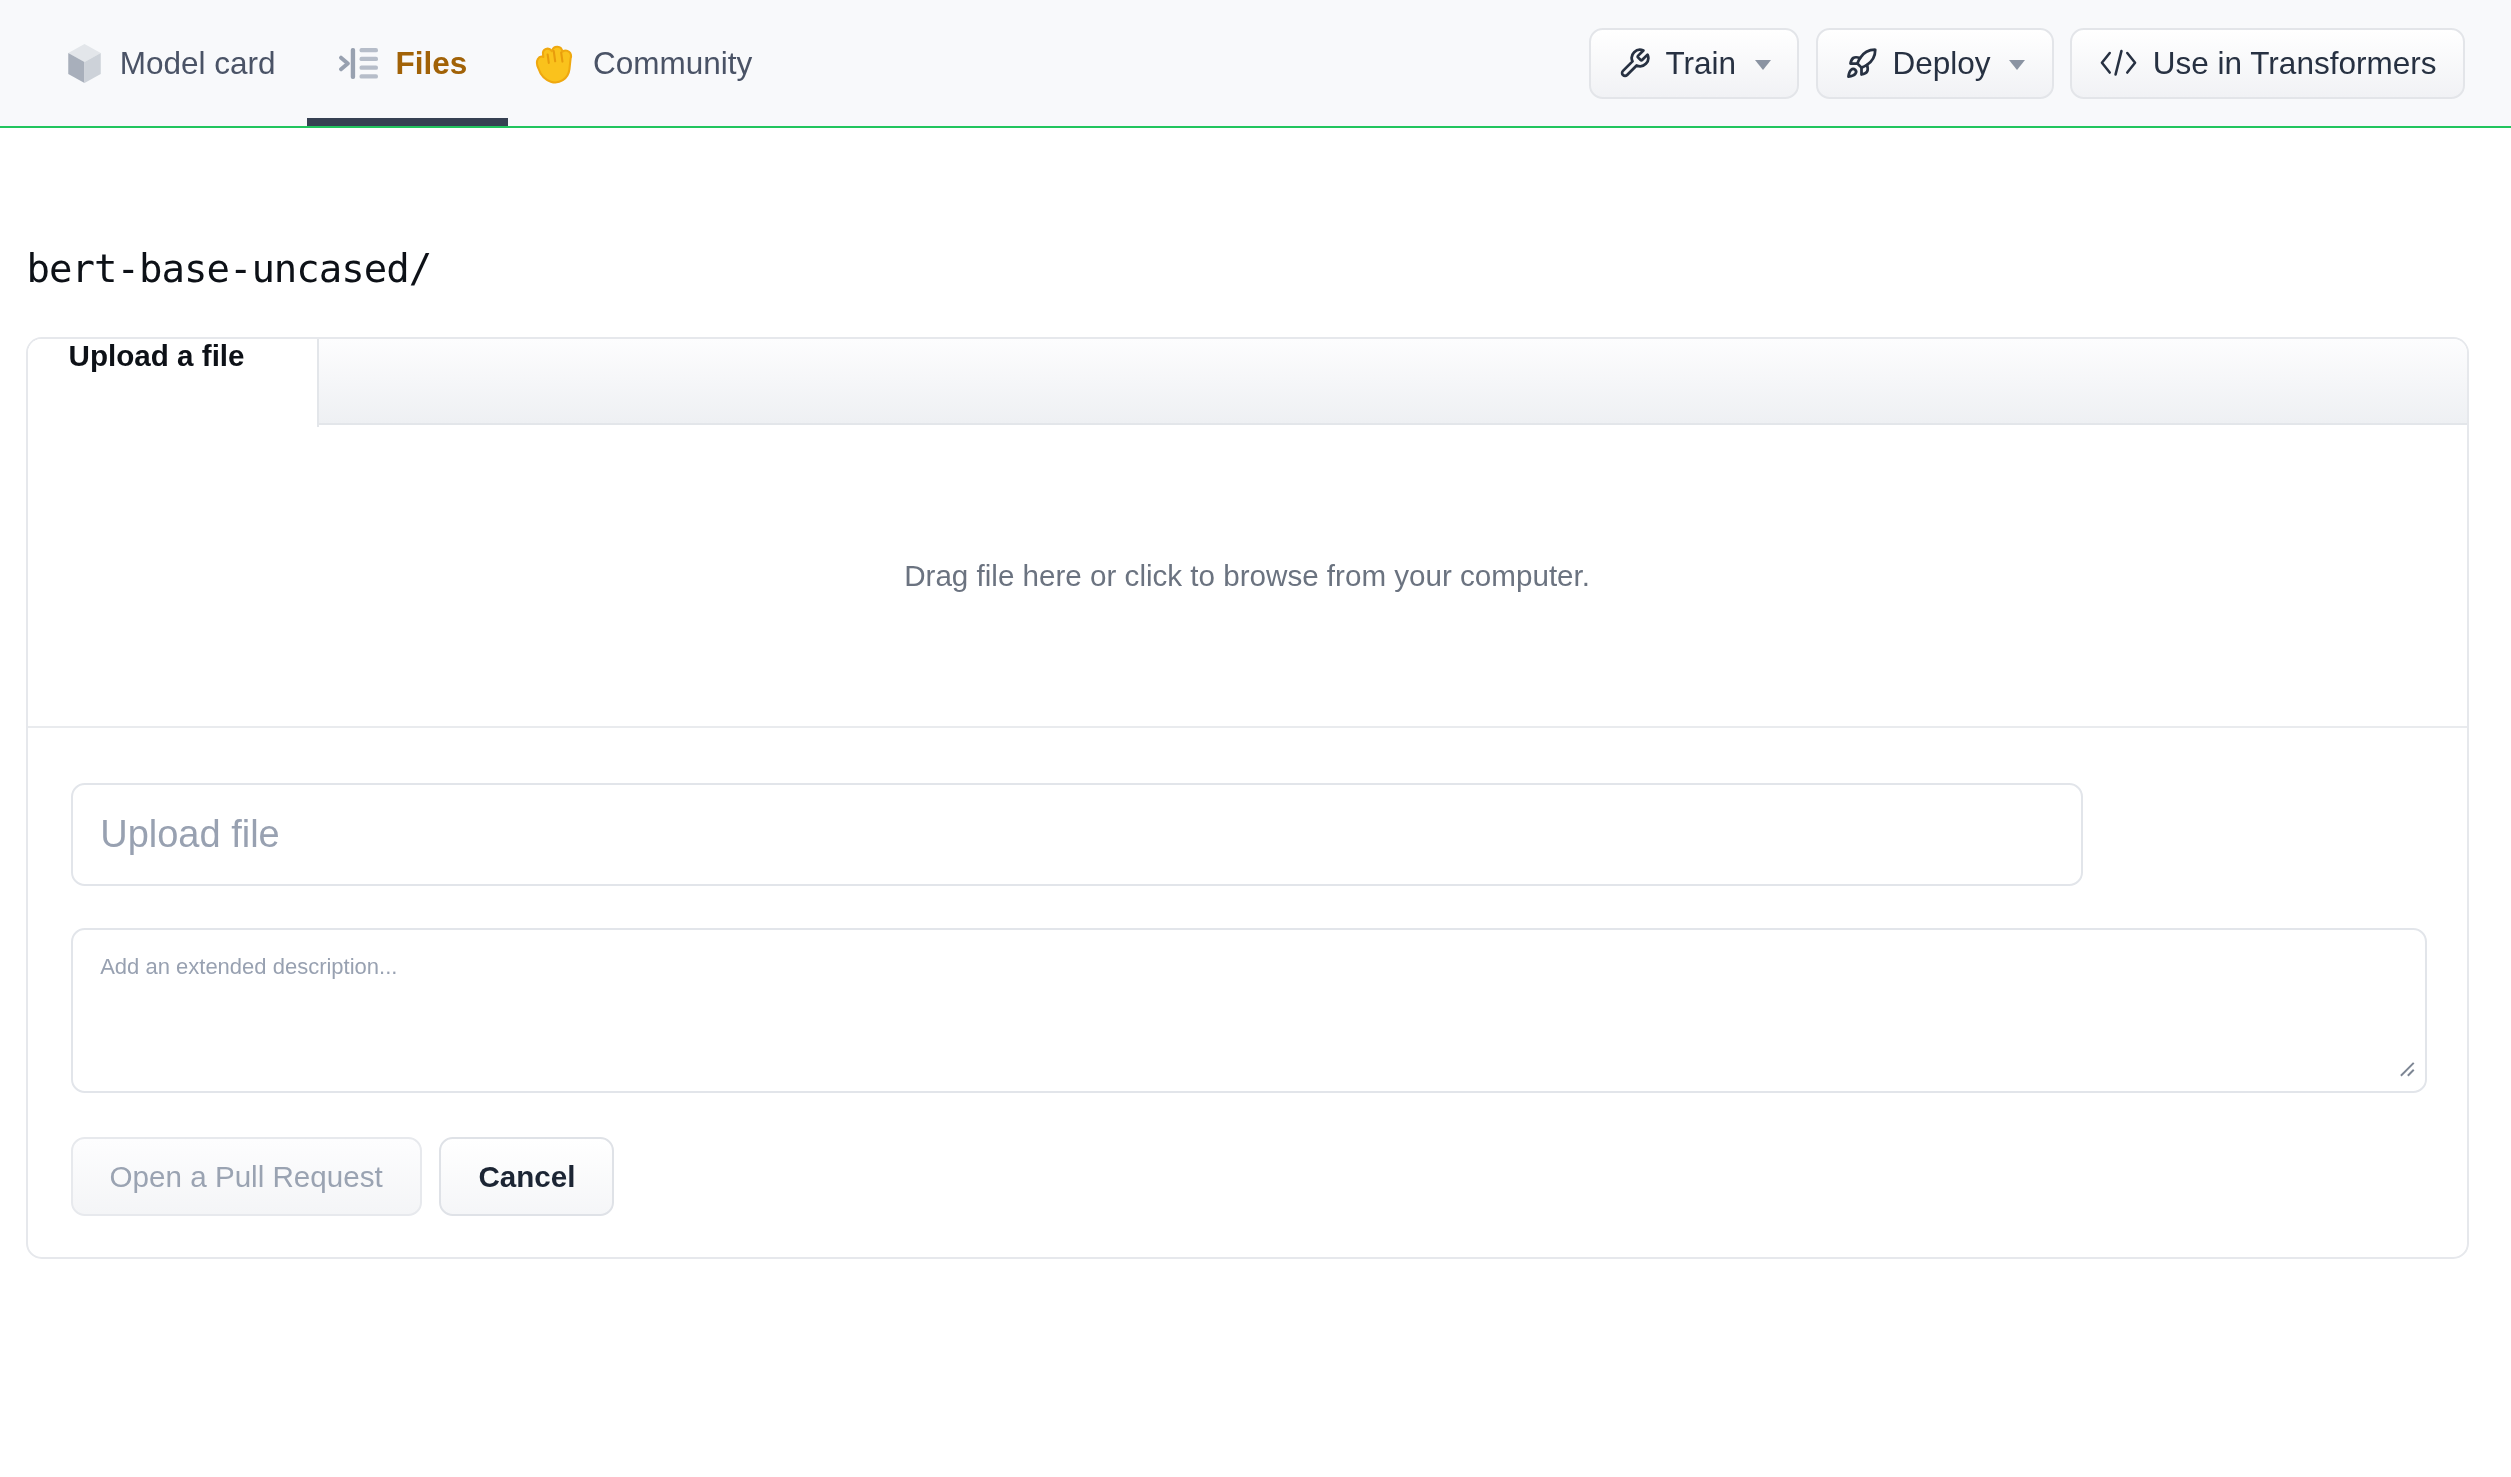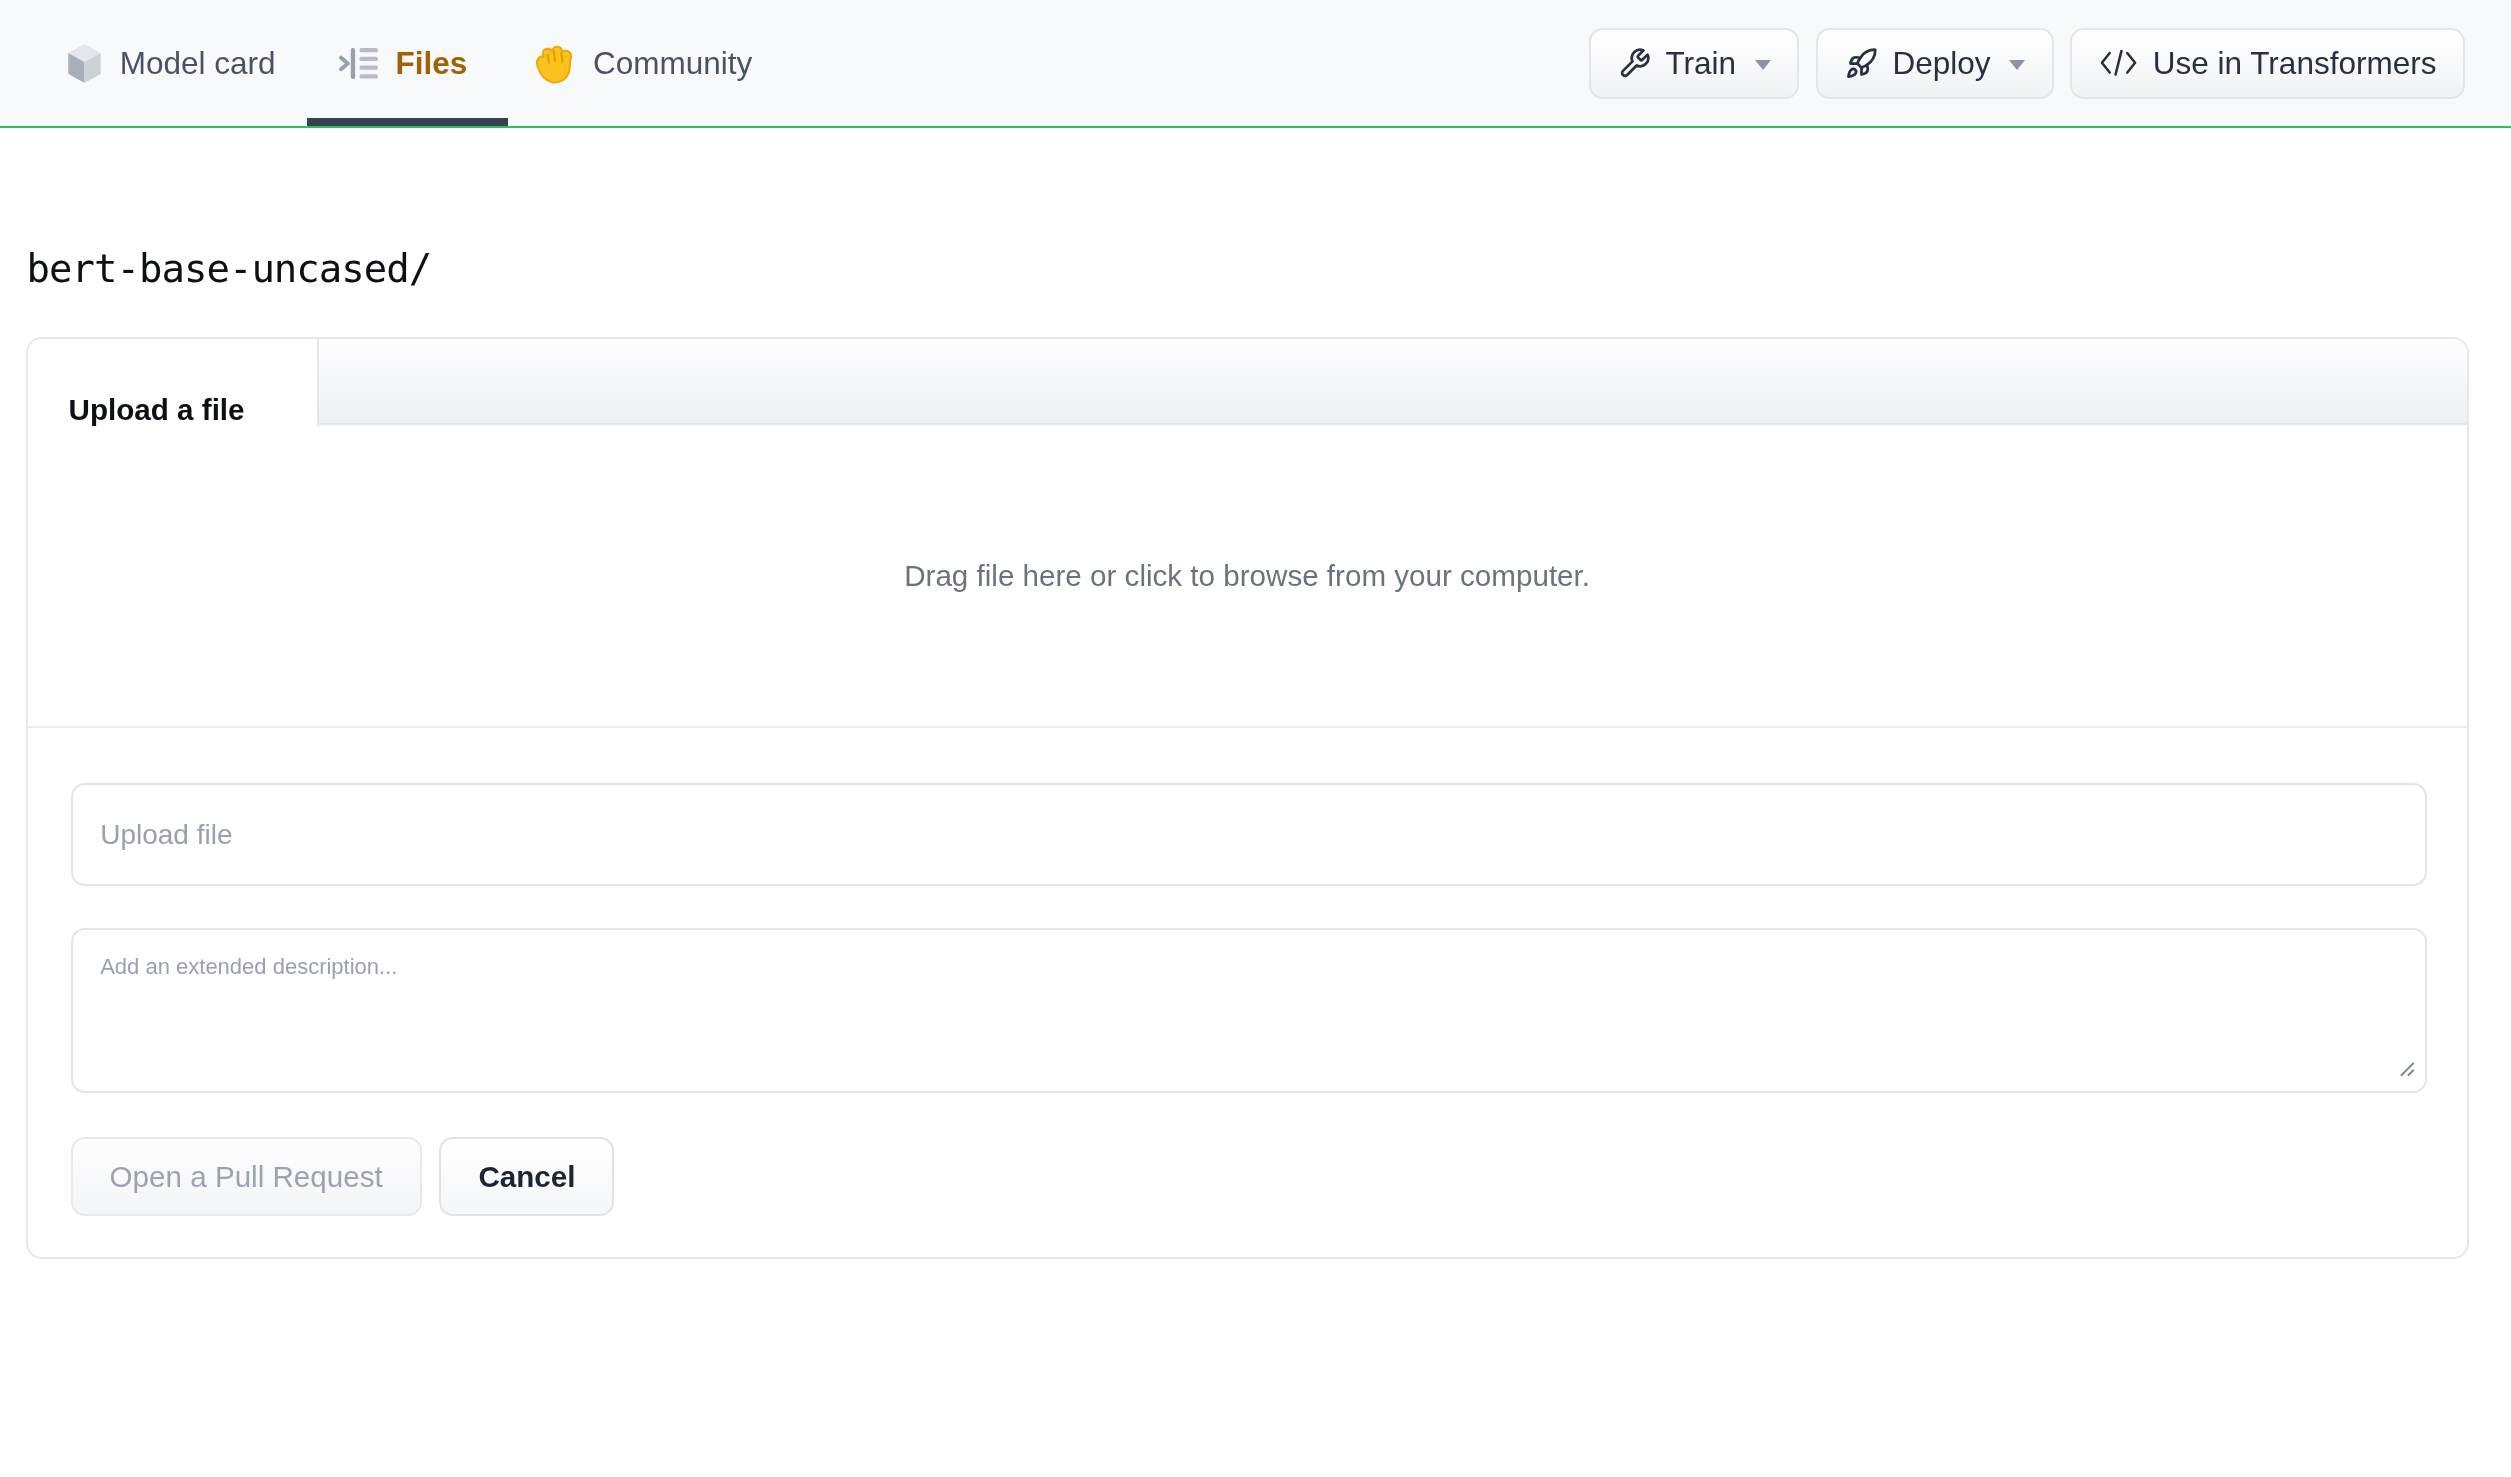--- a/index.html
+++ b/index.html
@@ -96,21 +96,21 @@
   .panel-tab {
     position: relative;
     z-index: 1;
     width: 291px;
     height: 88px;
     margin-bottom: -2px;
     background: #ffffff;
     border-right: 2px solid #e3e6ea;
     border-top-left-radius: 13.8px;
     display: flex;
-    align-items: flex-end;
+    align-items: flex-start;
     padding-left: 41px;
     font-size: 29.6px;
     font-weight: 700;
     color: #0d1117;
     cursor: pointer;
   }
   .dropzone {
     height: 303px;
     display: flex;
     align-items: center;
@@ -124,27 +124,27 @@
   .propose { padding: 55px 43px 41px 43px; }
   .propose-heading {
     font-size: 29.6px;
     line-height: 37px;
     font-weight: 700;
     color: #0d1117;
     margin-bottom: 48px;
   }
   .field-input {
     display: block;
-    width: 2356px;
+    width: 2012px;
     height: 103px;
     border: 2px solid #e2e5ea;
     border-radius: 13.8px;
     padding: 0 27.6px;
     font-family: "Liberation Sans", "DejaVu Sans", sans-serif;
-    font-size: 28px;
+    font-size: 38px;
     color: #273142;
     background: #ffffff;
     outline: none;
     margin-bottom: 42px;
   }
   .field-input::placeholder, .field-textarea::placeholder { color: #98a1b1; opacity: 1; }
   .textarea-wrap { position: relative; width: 2356px; margin-bottom: 44px; }
   .field-textarea {
     display: block;
     width: 100%;

